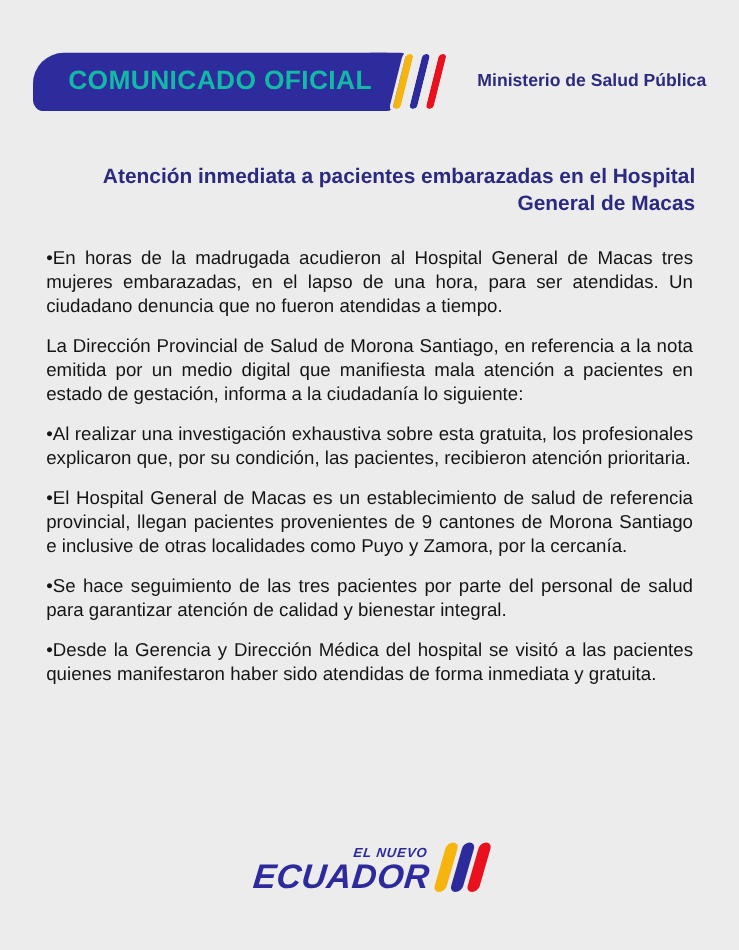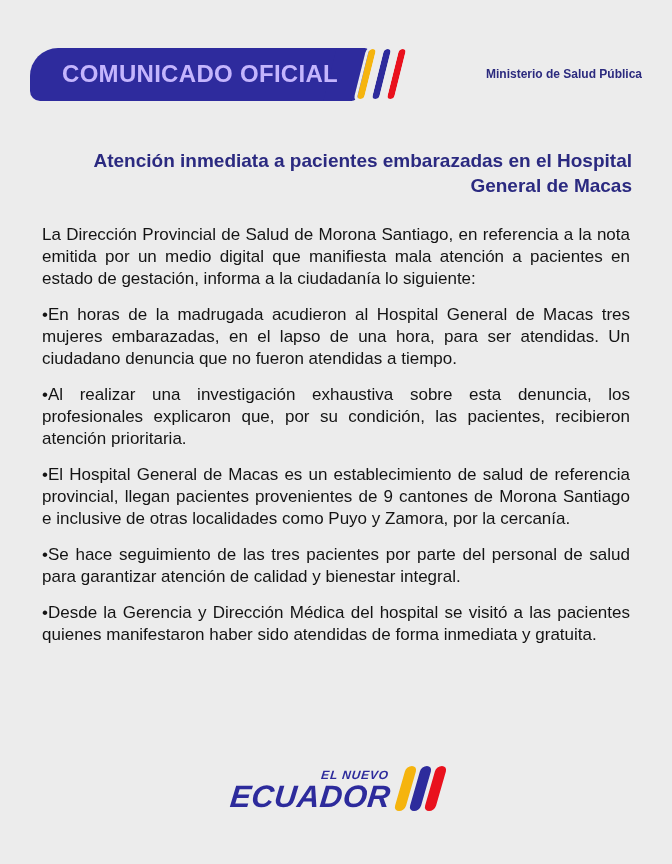--- a/index.html
+++ b/index.html
@@ -37,40 +37,40 @@
     top: 0;
     bottom: 0;
     width: 34px;
     transform: skewX(-14deg);
     border-radius: 0 6px 6px 0;
     background: #2e2b9d;
   }
   .banner-label {
     position: relative;
     z-index: 2;
-    color: #c4b5fd;
+    color: #14b8a6;
     font-weight: bold;
     font-size: 24px;
     letter-spacing: 0.3px;
     white-space: nowrap;
   }
   .stripes { display: flex; gap: 2px; margin-left: 8px; }
   .stripe {
     width: 13px;
     height: 56px;
     border: 3px solid #ececec;
     border-radius: 8px;
     transform: skewX(-14deg);
     background-clip: padding-box;
   }
   .ministry {
     text-align: center;
     color: #2b2a7e;
     font-weight: bold;
-    font-size: 12px;
+    font-size: 16px;
     line-height: 18px;
     white-space: nowrap;
   }
 
   
   .title {
     margin: 46px 40px 0 40px;
     text-align: right;
     color: #2b2a80;
     font-size: 19px;
@@ -145,23 +145,23 @@
       </div>
     </div>
     <div class="ministry" style="color: rgb(43, 42, 126);">
       <div>Ministerio de Salud Pública</div>
     </div>
   </header>
 
   <h1 class="title" style="color: rgb(43, 42, 128);">Atención inmediata a pacientes embarazadas en el Hospital General de Macas</h1>
 
   <main class="body" style="color: rgb(20, 20, 20);">
+    <p>•En horas de la madrugada acudieron al Hospital General de Macas tres mujeres embarazadas, en el lapso de una hora, para ser atendidas. Un ciudadano denuncia que no fueron atendidas a tiempo.</p>
     <p>La Dirección Provincial de Salud de Morona Santiago, en referencia a la nota emitida por un medio digital que manifiesta mala atención a pacientes en estado de gestación, informa a la ciudadanía lo siguiente:</p>
-    <p>•En horas de la madrugada acudieron al Hospital General de Macas tres mujeres embarazadas, en el lapso de una hora, para ser atendidas. Un ciudadano denuncia que no fueron atendidas a tiempo.</p>
-    <p>•Al realizar una investigación exhaustiva sobre esta denuncia, los profesionales explicaron que, por su condición, las pacientes, recibieron atención prioritaria.</p>
+    <p>•Al realizar una investigación exhaustiva sobre esta gratuita, los profesionales explicaron que, por su condición, las pacientes, recibieron atención prioritaria.</p>
     <p>•El Hospital General de Macas es un establecimiento de salud de referencia provincial, llegan pacientes provenientes de 9 cantones de Morona Santiago e inclusive de otras localidades como Puyo y Zamora, por la cercanía.</p>
     <p>•Se hace seguimiento de las tres pacientes por parte del personal de salud para garantizar atención de calidad y bienestar integral.</p>
     <p>•Desde la Gerencia y Dirección Médica del hospital se visitó a las pacientes quienes manifestaron haber sido atendidas de forma inmediata y gratuita.</p>
   </main>
 
   <footer class="footer">
     <div class="logo">
       <div class="logo-text" style="color: rgb(45, 43, 156);">
         <span class="logo-top">EL NUEVO</span>
         <span class="logo-main">ECUADOR</span>

